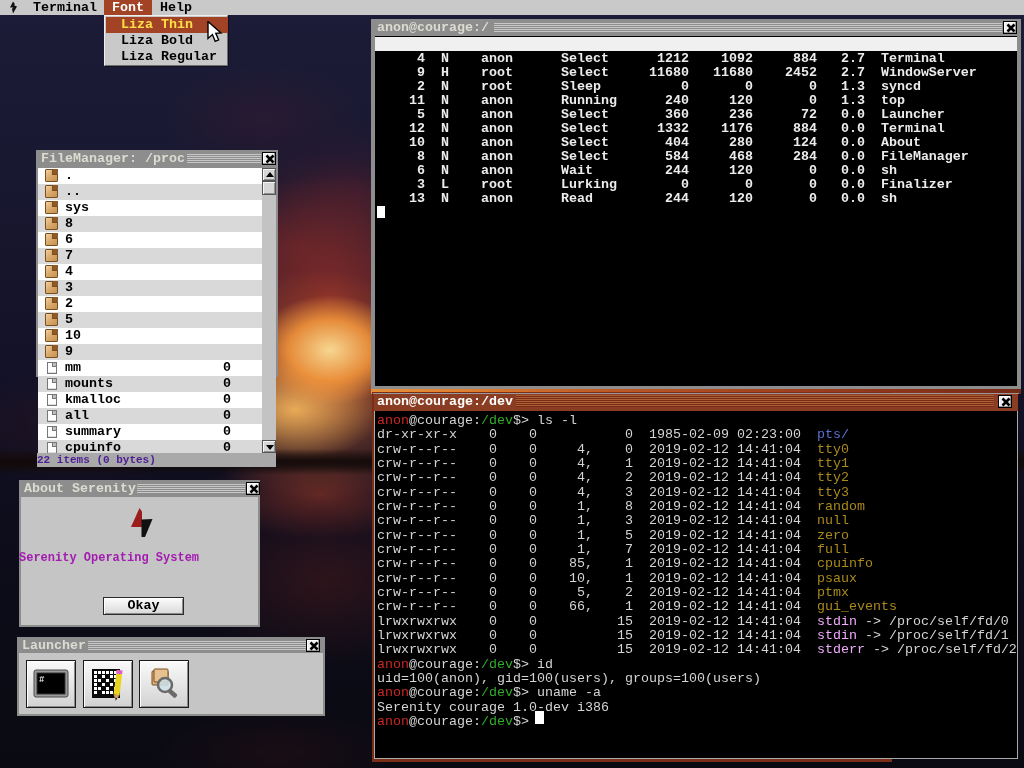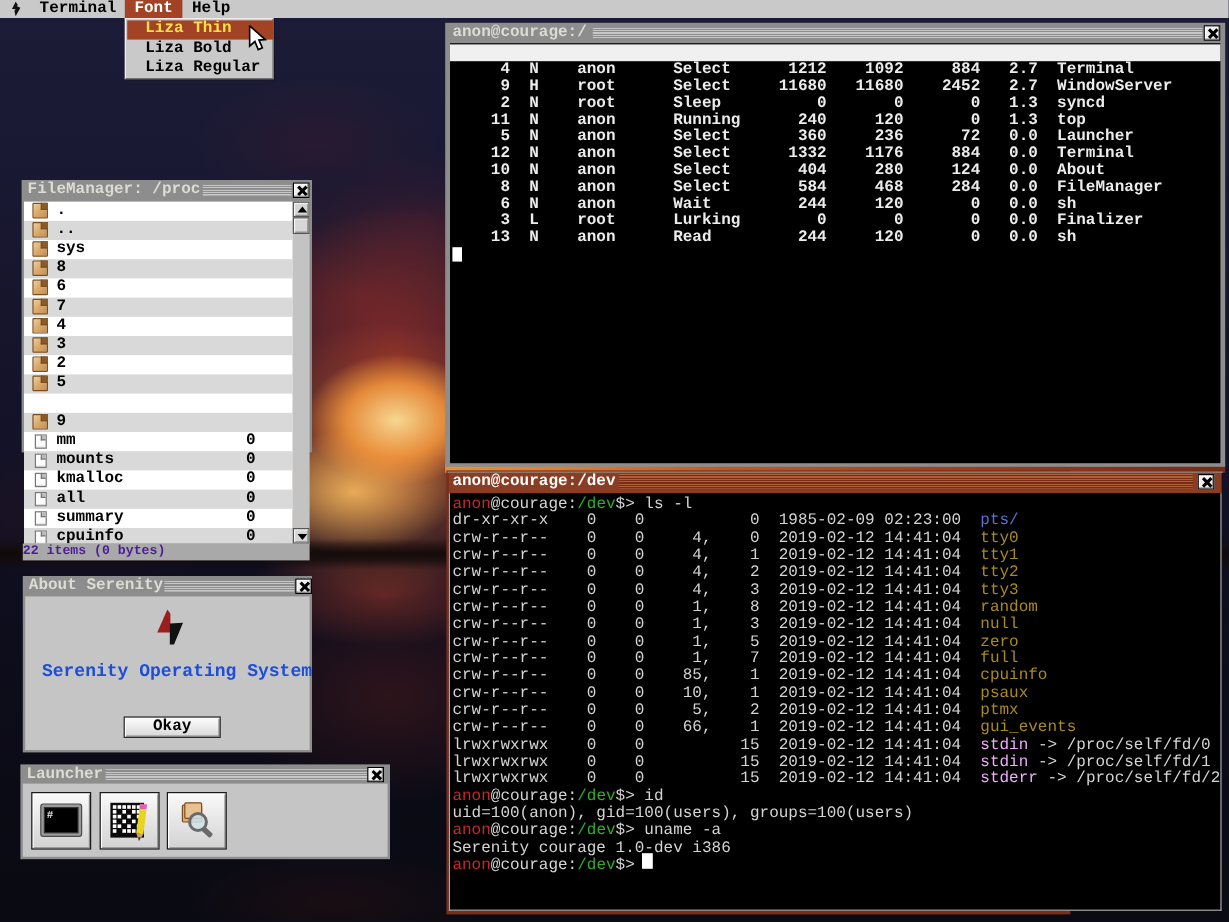--- a/index.html
+++ b/index.html
@@ -33,39 +33,39 @@
 #t1 .content{position:absolute;left:4px;top:17px;width:642px;height:350px;background:#000}
 #t1hdr{position:absolute;left:4px;top:18px;width:642px;height:14px;background:#f0f0f0}
 #t1 pre{font-size:13.33px;font-weight:bold;line-height:14px}
 #t2{left:372px;top:392px;width:520px;height:370px;background:#7a2e18}
 #t2 .content{position:absolute;left:2px;top:19px;width:644px;height:348px;background:#000;border:1px solid #a9a9a9;border-top:none}
 #t2 .tbar{position:absolute;left:2px;top:2px;width:644px;height:17px;background:#8a3d22}
 #t2 .titletext{color:#fff;top:2px}
 #t2 pre{font-size:13.33px;line-height:14.33px;color:#d4d4d4}
 .r{color:#cc2823} .g{color:#2fad27} .y{color:#a98a1c} .b{color:#5a71cf} .c{color:#f0abfc}
 
-#fm{left:18px;top:150px;width:242px;height:227px;background:#8d8d8d}
+#fm{left:36px;top:150px;width:242px;height:227px;background:#8d8d8d}
 #fm .content{position:absolute;left:2px;top:18px;width:224px;height:285px;background:#fff;overflow:hidden}
 .fmrow{position:absolute;left:0;width:224px;height:16px}
 .fmrow.odd{background:#d9d9d9}
 .fname{position:absolute;left:27px;top:0px;height:16px;line-height:16px;font-size:13.33px;font-weight:bold;color:#000;white-space:pre}
 .fsize{position:absolute;left:177px;width:16px;text-align:right;top:0;height:16px;line-height:16px;font-size:13.33px;font-weight:bold;color:#000}
 .fold{position:absolute;left:7px;top:1px;width:13px;height:13px;background:linear-gradient(135deg,#eed0a0 0%,#dcab6e 45%,#c49050 100%);border:1px solid #7a4e1e;border-radius:1px}
 .fold:after{content:"";position:absolute;right:-1px;top:-1px;width:5px;height:5px;background:#8a5a28;border-left:1px solid #7a4e1e;border-bottom:1px solid #7a4e1e}
 .ficon{position:absolute;left:9px;top:2px;width:10px;height:12px;background:#fdfdfd;border:1px solid #777;box-shadow:inset 0 -1px 0 #ddd}
 .ficon:after{content:"";position:absolute;right:0;top:0;width:3px;height:3px;background:#bbb;border-left:1px solid #777;border-bottom:1px solid #777}
 #fmsb{position:absolute;left:226px;top:18px;width:14px;height:285px;background:#c3c3c3}
 .sbtn{position:absolute;left:0;width:14px;height:13px;background:#d6d6d6;border:1px solid #555;box-shadow:inset 1px 1px 0 #f5f5f5,inset -1px -1px 0 #909090}
 .sbtn svg{position:absolute;left:1px;top:1px}
 #fmthumb{position:absolute;left:0;top:13px;width:14px;height:14px;background:#d6d6d6;border:1px solid #555;box-shadow:inset 1px 1px 0 #f5f5f5,inset -1px -1px 0 #909090}
 #fmstatus{position:absolute;left:1px;top:303px;width:239px;height:14px;background:#a9a9a9;font-size:11px;font-weight:bold;line-height:14px;color:#4c1d95;white-space:pre}
 
 #about{left:19px;top:480px;width:241px;height:147px;background:#8d8d8d}
 #about .content{position:absolute;left:2px;top:17px;width:237px;height:128px;background:#c5c5c5}
-.atext{position:absolute;width:241px;text-align:right;font-size:15px;font-weight:bold;color:#1d4ed8;white-space:pre}
+.atext{position:absolute;width:241px;text-align:left;font-size:12px;font-weight:bold;color:#a21caf;white-space:pre}
 #okay{position:absolute;left:82px;top:100px;width:81px;height:18px;background:linear-gradient(180deg,#fdfdfd,#d8d8d8);border:1px solid #2a2a2a;box-shadow:inset 1px 1px 0 #fff,inset -1px -1px 0 #8a8a8a;text-align:center;font-size:13.33px;font-weight:bold;line-height:16px;color:#000}
 
 #launch{left:17px;top:637px;width:308px;height:79px;background:#8d8d8d}
 #launch .content{position:absolute;left:2px;top:16px;width:304px;height:61px;background:#c5c5c5}
 .lbtn{position:absolute;top:7px;width:50px;height:48px;background:linear-gradient(180deg,#fafafa,#d2d2d2);border:1px solid #1a1a1a;box-shadow:inset 1px 1px 0 #fff,inset -1px -1px 0 #8a8a8a}
 
 #menubar{left:0;top:0;width:1024px;height:15px;background:#c9c9c9}
 #menubar pre{position:absolute;top:0;font-size:13.33px;font-weight:bold;line-height:15px;color:#000}
 #fonthl{position:absolute;left:104px;top:0;width:48px;height:15px;background:#a34325}
 #menu{left:104px;top:15px;width:124px;height:51px;background:#c9c9c9;border:1px solid #efefef;border-right-color:#707070;border-bottom-color:#707070;box-shadow:1px 1px 0 rgba(0,0,0,.35)}
@@ -177,20 +177,24 @@
         <span class="fold"></span>
         <span class="fname">3</span>
       </div>
 <div class="fmrow even" style="top:128px">
         <span class="fold"></span>
         <span class="fname">2</span>
       </div>
 <div class="fmrow odd" style="top:144px">
         <span class="fold"></span>
         <span class="fname">5</span>
+      </div>
+<div class="fmrow even" style="top:160px">
+        <span class="fold"></span>
+        <span class="fname">10</span>
       </div>
 <div class="fmrow odd" style="top:176px">
         <span class="fold"></span>
         <span class="fname">9</span>
       </div>
 <div class="fmrow even" style="top:192px">
         <span class="ficon"></span>
         <span class="fname">mm</span>
         <span class="fsize">0</span>
       </div>

